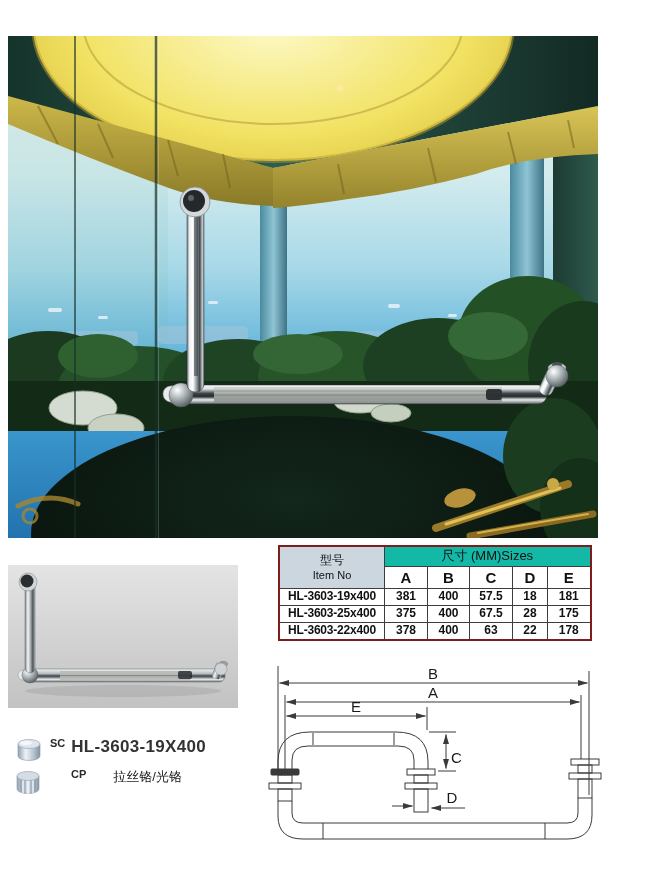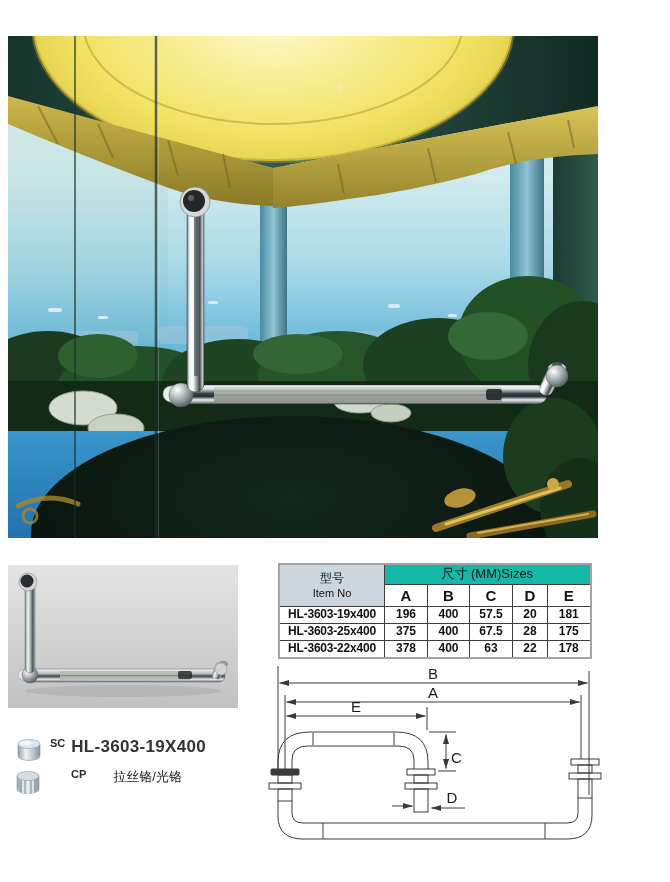--- a/index.html
+++ b/index.html
@@ -5,23 +5,23 @@
   html,body { margin:0; padding:0; background:#ffffff; }
   .page {
     position:relative; width:670px; height:882px; background:#ffffff;
     font-family:"Liberation Sans", sans-serif; overflow:hidden;
   }
   .main-photo { position:absolute; left:8px; top:36px; width:590px; height:502px; }
   .thumb { position:absolute; left:8px; top:565px; width:230px; height:143px; }
   .tech-drawing { position:absolute; left:268px; top:660px; width:390px; height:200px; }
 
   table.spec-table {
-    position:absolute; left:278px; top:563px;
+    position:absolute; left:278px; top:545px;
     border-collapse:collapse; table-layout:fixed;
-    border:2px solid #a3a3a3; background:#ffffff;
+    border:2px solid #7f1d1d; background:#ffffff;
   }
   .spec-table th, .spec-table td {
     border:1px solid #3d3d3d; text-align:center; vertical-align:middle;
     padding:0; color:#111; line-height:1.15;
   }
   .spec-table .model-h { background:#ccd6df; width:104px; }
   .spec-table .sizes-h { background:#14b8a6; height:19px; font-size:13px; font-weight:400; }
   .spec-table .model-h .cn { font-size:12px; font-weight:400; }
   .spec-table .model-h .en { font-size:11px; font-weight:400; margin-top:1px; }
   .spec-table tr.hr2 th { height:21px; font-size:15px; font-weight:600; background:#ffffff; }
@@ -290,24 +290,24 @@
       </tr>
       <tr class="hr2">
         <th>A</th>
         <th>B</th>
         <th>C</th>
         <th>D</th>
         <th>E</th>
       </tr>
       <tr class="dr">
         <td class="item">HL-3603-19x400</td>
-        <td>196</td>
+        <td>381</td>
         <td>400</td>
         <td>57.5</td>
-        <td>20</td>
+        <td>18</td>
         <td>181</td>
       </tr>
       <tr class="dr">
         <td class="item">HL-3603-25x400</td>
         <td>375</td>
         <td>400</td>
         <td>67.5</td>
         <td>28</td>
         <td>175</td>
       </tr>

